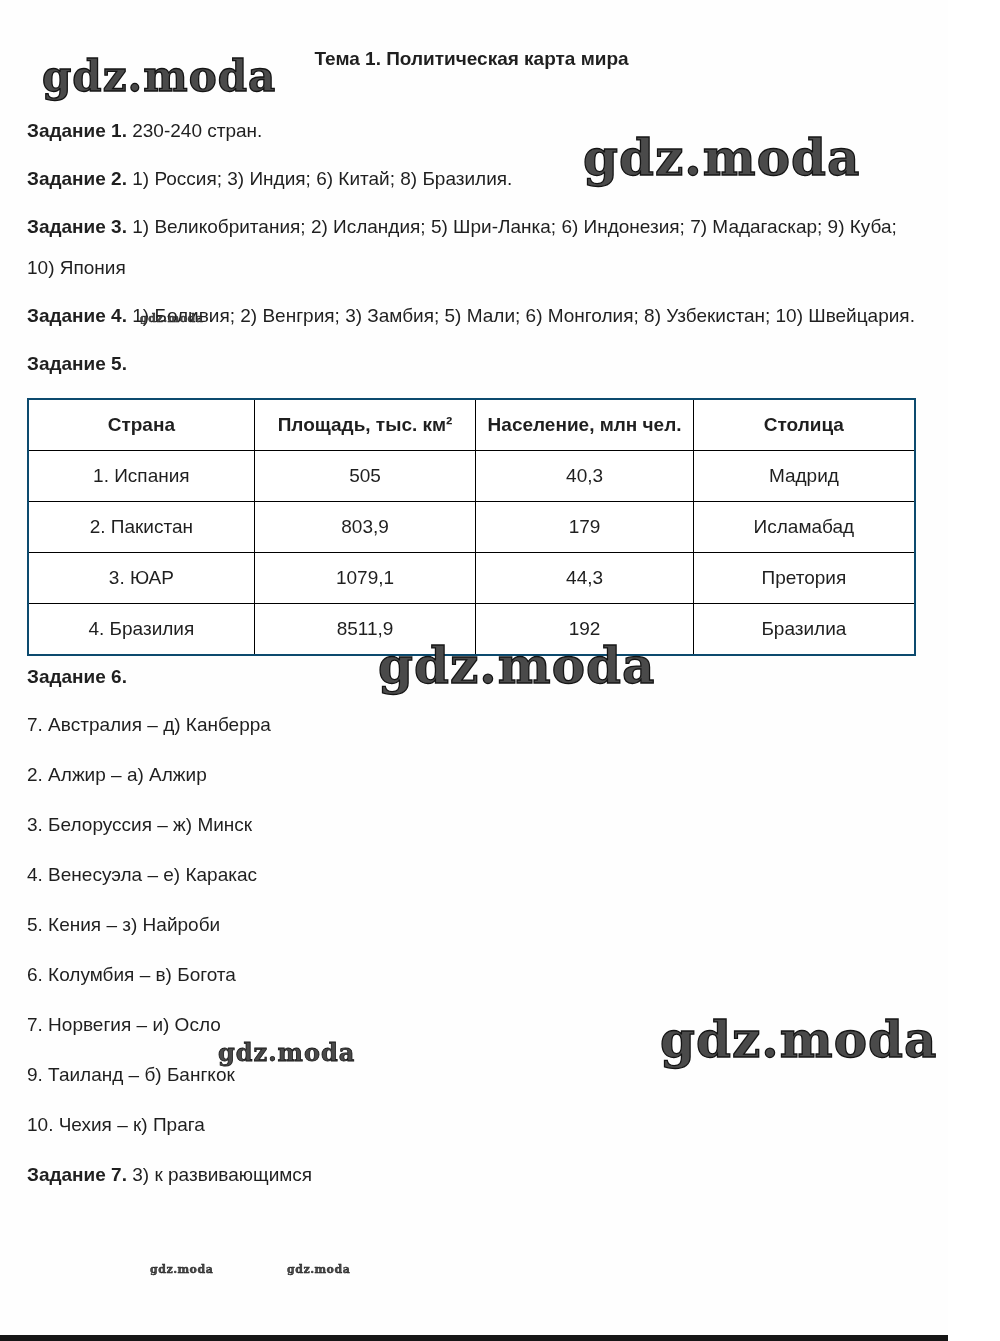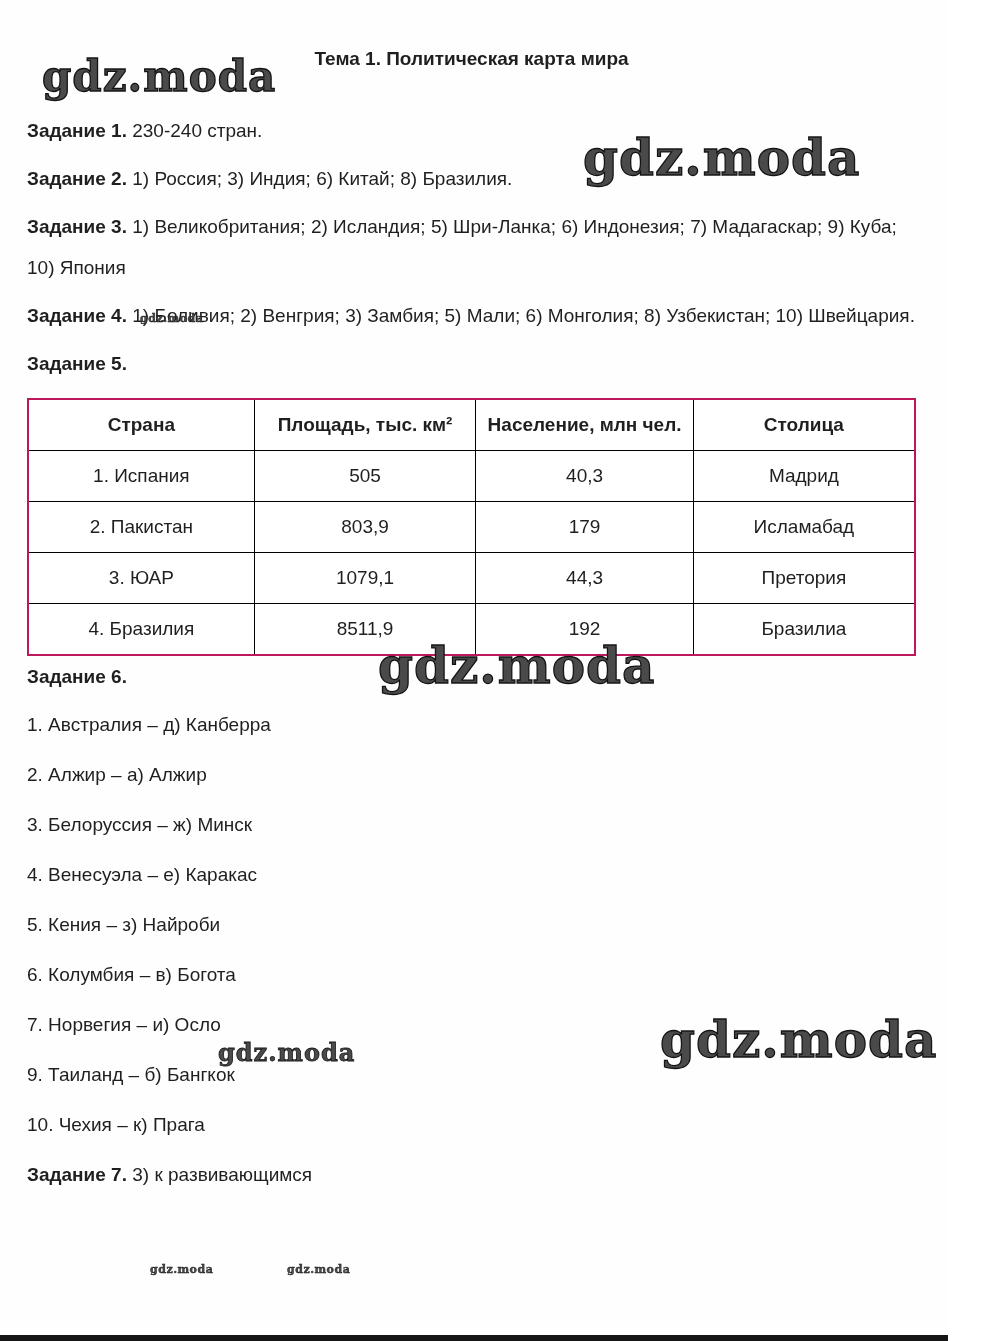--- a/index.html
+++ b/index.html
@@ -20,21 +20,21 @@
     font-size: 19px;
     margin: 0 0 40px 0;
   }
   p.task { margin: 0 0 7px 0; line-height: 41px; }
   .label { font-weight: bold; }
 
   table.answers {
     width: 100%;
     border-collapse: collapse;
     margin: 14px 8px 0 0;
-    border: 2px solid #be185d;
+    border: 2px solid #0c4a6e;
   }
   table.answers th, table.answers td {
     border: 1.5px solid #000;
     text-align: center;
     vertical-align: middle;
     padding: 14px 6px;
     font-size: 19px;
     background: #fff;
   }
   table.answers th { font-weight: bold; }
@@ -138,21 +138,21 @@
           <td>4. Бразилия</td>
           <td>8511,9</td>
           <td>192</td>
           <td>Бразилиа</td>
         </tr>
       </tbody>
     </table>
 
     <p class="task section-gap"><span class="label">Задание 6.</span></p>
 
-    <p class="match">1. Австралия – д) Канберра</p>
+    <p class="match">7. Австралия – д) Канберра</p>
     <p class="match">2. Алжир – а) Алжир</p>
     <p class="match">3. Белоруссия – ж) Минск</p>
     <p class="match">4. Венесуэла – е) Каракас</p>
     <p class="match">5. Кения – з) Найроби</p>
     <p class="match">6. Колумбия – в) Богота</p>
     <p class="match">7. Норвегия – и) Осло</p>
     <p class="match">9. Таиланд – б) Бангкок</p>
     <p class="match">10. Чехия – к) Прага</p>
 
     <p class="last-task"><span class="label">Задание 7.</span> <span>3) к развивающимся</span></p>

